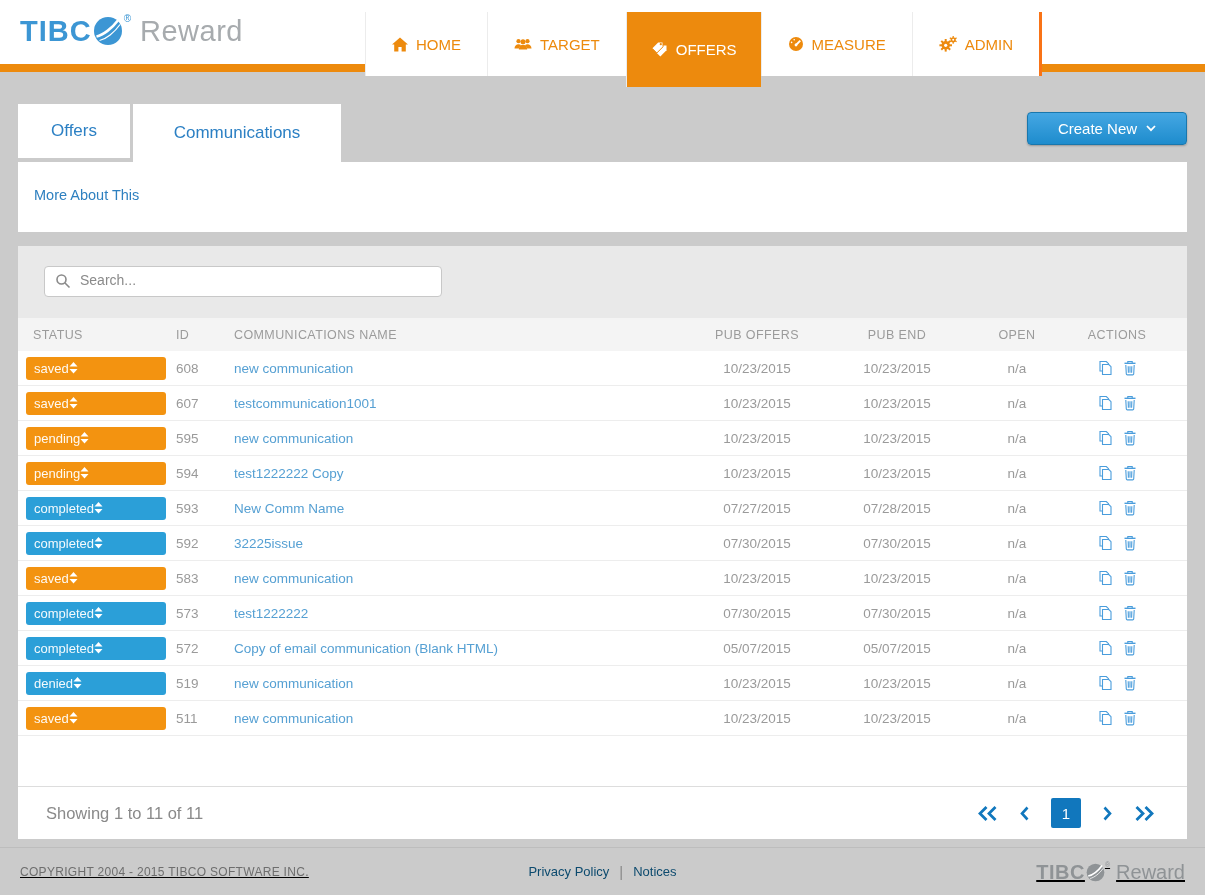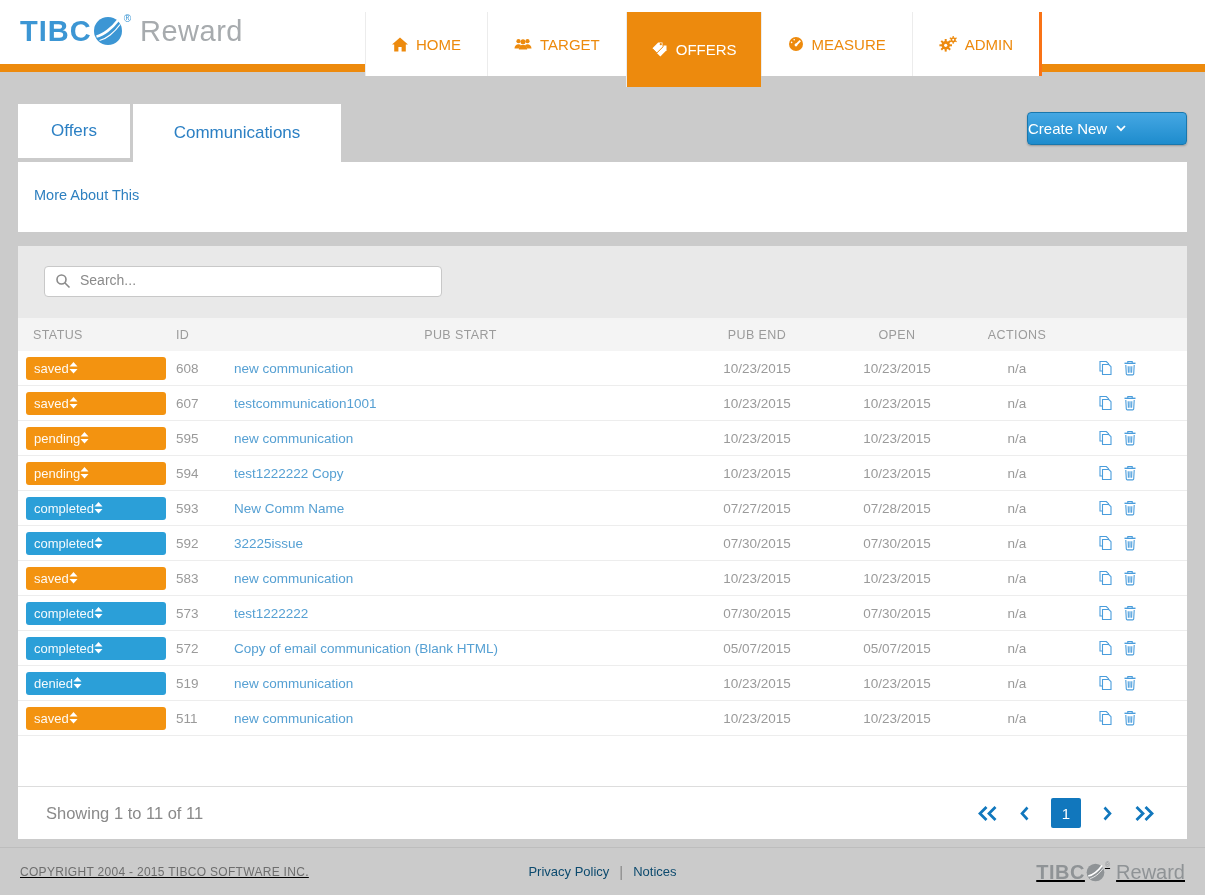--- a/index.html
+++ b/index.html
@@ -22,21 +22,21 @@
   .nav-item.active { background:#ED8A0D; color:#fff; height:75px; padding:0 24px; }
 
   
   .main { padding:0 18px; }
   .tab-row { display:flex; align-items:flex-start; margin-top:32px; height:58px; }
   .tab { background:#fff; color:#2C80C4; font-size:17px; display:flex; align-items:center; justify-content:center; cursor:pointer; }
   .tab-offers { width:112px; height:54px; }
   .tab-comms { width:208px; height:58px; margin-left:3px;text-align:center; }
   .btn-create { margin-left:auto; margin-top:8px; width:160px; height:33px; border:1px solid #1977AD; border-radius:4px;
                 background:linear-gradient(#45A7E3,#1E8CCD); color:#fff; font-size:15px; font-family:inherit;
-                display:flex; align-items:center; justify-content:flex-start; gap:9px; cursor:pointer;
+                display:flex; align-items:center; justify-content:center; gap:9px; cursor:pointer;
                 box-shadow:0 1px 2px rgba(0,0,0,.25); }
 
   .about-panel { background:#fff; height:70px; padding:24px 0 0 16px; }
   .about-link { color:#2E80C0; font-size:14.5px; cursor:pointer; }
 
   .content-panel { background:#fff; margin-top:14px; }
   .search-section { background:#E9E9E9; height:72px; padding:20px 0 0 26px; }
   .search-wrap { position:relative; width:398px; }
   .search-wrap svg { position:absolute; left:11px; top:7px; }
   .search-input { width:398px; height:31px; border:1px solid #C8C8C8; border-radius:4px; padding:0 10px 4px 35px;
@@ -195,21 +195,22 @@
           <circle cx="6.5" cy="6.5" r="4.5"></circle>
             <line x1="10" y1="10" x2="14.5" y2="14.5"></line>
         </svg>
         <input class="search-input" type="text" placeholder="Search..." style="">
       </div>
     </div>
 
     <div class="trow thead">
       <div class="c-status">STATUS</div>
       <div>ID</div>
-      <div class="c-center">PUB START</div>
+      <div>COMMUNICATIONS NAME</div>
+      <div class="c-center">PUB OFFERS</div>
       <div class="c-center">PUB END</div>
       <div class="c-center">OPEN</div>
       <div class="c-center">ACTIONS</div>
     </div>
 
     <div class="tbody">
       <div class="trow">
         <div>
           <div class="status-select sel-orange">
             <span class="status-label">saved</span>

